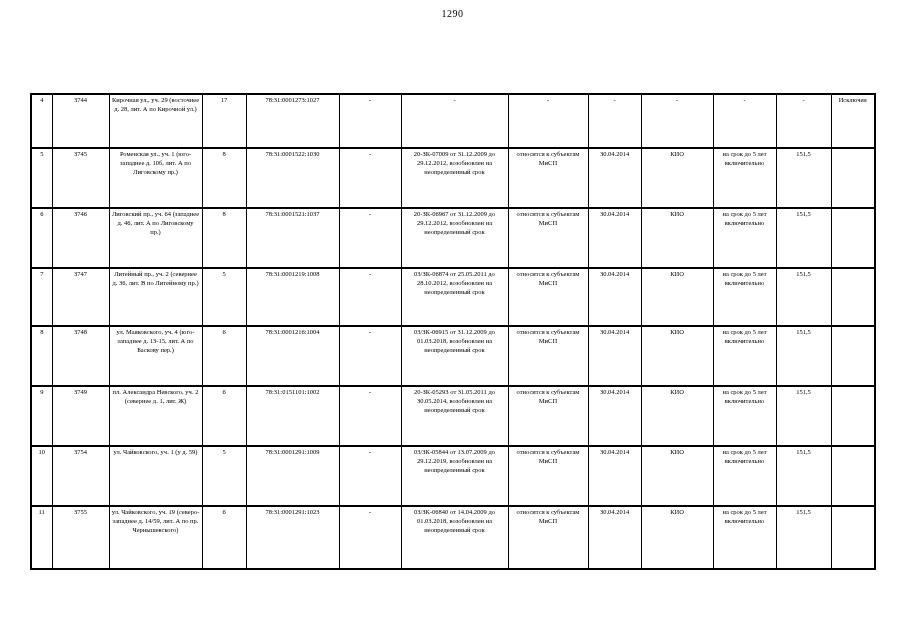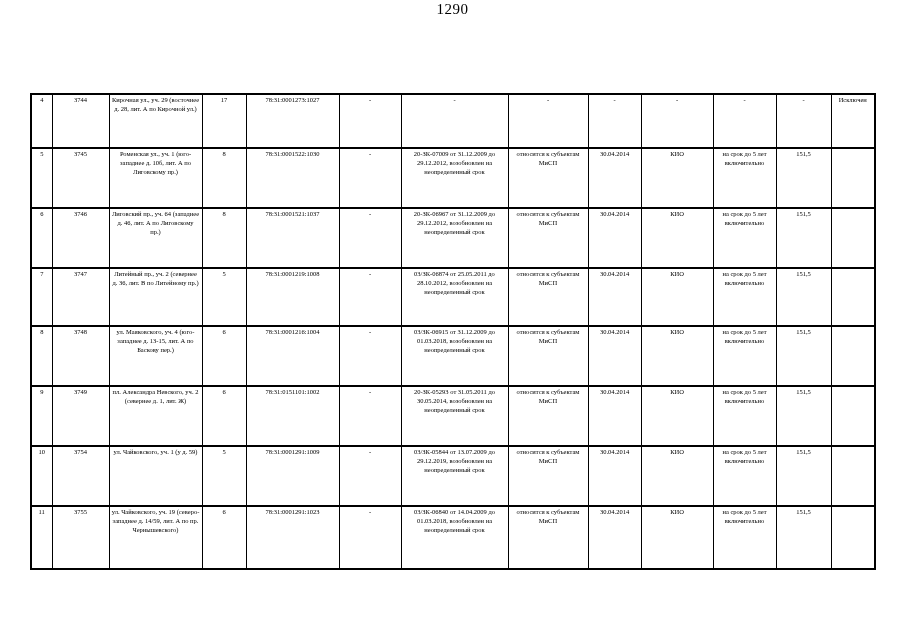--- a/index.html
+++ b/index.html
@@ -1,17 +1,17 @@
 <!DOCTYPE html>
 <html><head>
 <meta charset="utf-8">
 <style>
   html,body{margin:0;padding:0;background:#ffffff;}
   body{width:905px;height:640px;position:relative;font-family:"Liberation Serif","DejaVu Serif",serif;color:#000;overflow:hidden;}
-  .page-number{position:absolute;top:1px;left:0;width:905px;text-align:center;font-size:15px;letter-spacing:0.5px;}
+  .page-number{position:absolute;top:8px;left:0;width:905px;text-align:center;font-size:10px;letter-spacing:0.5px;}
   table.reg{position:absolute;left:30px;top:93px;width:845px;border-collapse:collapse;table-layout:fixed;border:2px solid #000;}
   table.reg td{border:1px solid #000;vertical-align:top;text-align:center;font-size:6.5px;line-height:1.35;padding:1px 2px;overflow:hidden;word-wrap:break-word;}
   table.reg tr{border-top:2px solid #000;border-bottom:2px solid #000;}
   td.left{text-align:left;}
   tr.r0{height:54px}tr.r1{height:60px}tr.r2{height:60px}tr.r3{height:58px}
   tr.r4{height:60px}tr.r5{height:60px}tr.r6{height:60px}tr.r7{height:63px}
 </style>
 </head>
 <body>
 

